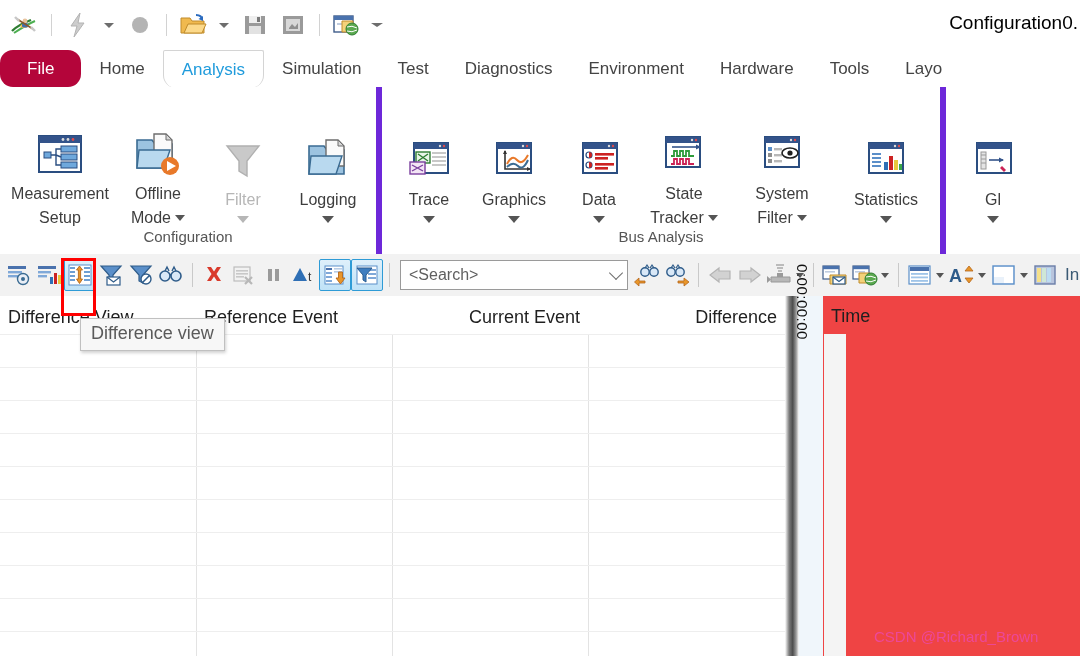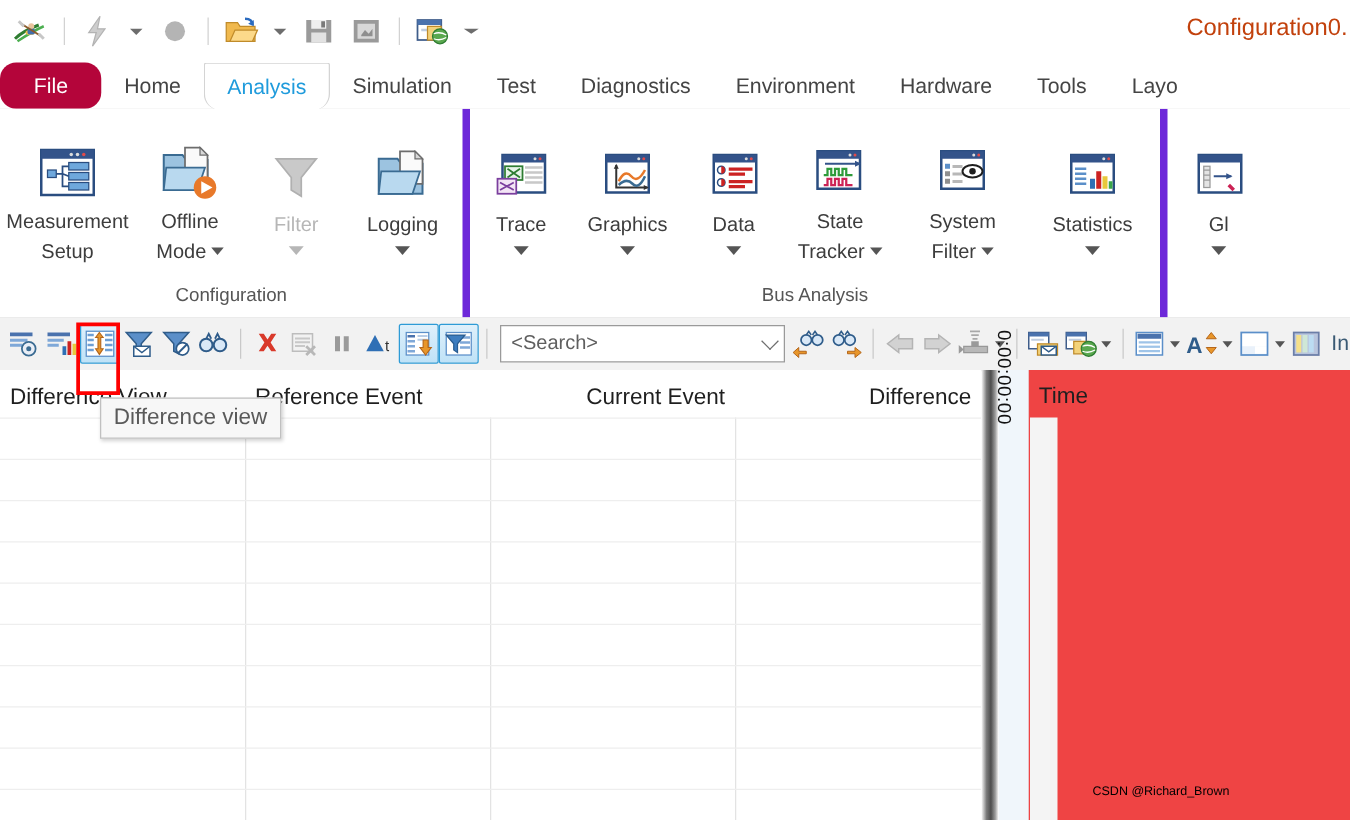--- a/index.html
+++ b/index.html
@@ -54,21 +54,21 @@
   .caret-dn.thin {
     border-left-width: 6px;
     border-right-width: 6px;
     border-top-width: 4px;
   }
   .title-text {
     position: absolute;
     right: 0;
     top: 12px;
     font-size: 19px;
-    color: #c2410c;
+    color: #000000;
     white-space: nowrap;
     padding-right: 2px;
   }
 
   
   .tabstrip {
     position: absolute;
     left: 0; top: 50px;
     width: 1080px; height: 37px;
     background: #ffffff;
@@ -116,23 +116,23 @@
   }
   .rgroup {
     position: relative;
     display: flex;
     flex-direction: column;
     padding: 0;
   }
   .rgroup + .rgroup { border-left: 6px solid #6d28d9; }
   .rgroup-items {
     display: flex;
-    align-items: center;
+    align-items: flex-end;
     flex: 1;
-    padding: 6px 2px 0 2px;
+    padding: 6px 2px 0 8px;
   }
   .rgroup-title {
     text-align: center;
     font-size: 15px;
     color: #555555;
     padding-bottom: 6px;
     height: 20px;
   }
   .rbtn {
     width: 92px;
@@ -358,22 +358,22 @@
     border: 3px solid #ff0000;
     box-sizing: border-box;
     z-index: 45;
     pointer-events: none;
   }
 
   
   .watermark {
     position: absolute;
     left: 874px; top: 628px;
-    font-size: 10px;
-    color: #000000;
+    font-size: 15px;
+    color: #ec4899;
     white-space: nowrap;
     z-index: 30;
   }
 </style>
 </head>
 <body>
 
 <div class="titlebar">
   <div class="qat">
 

